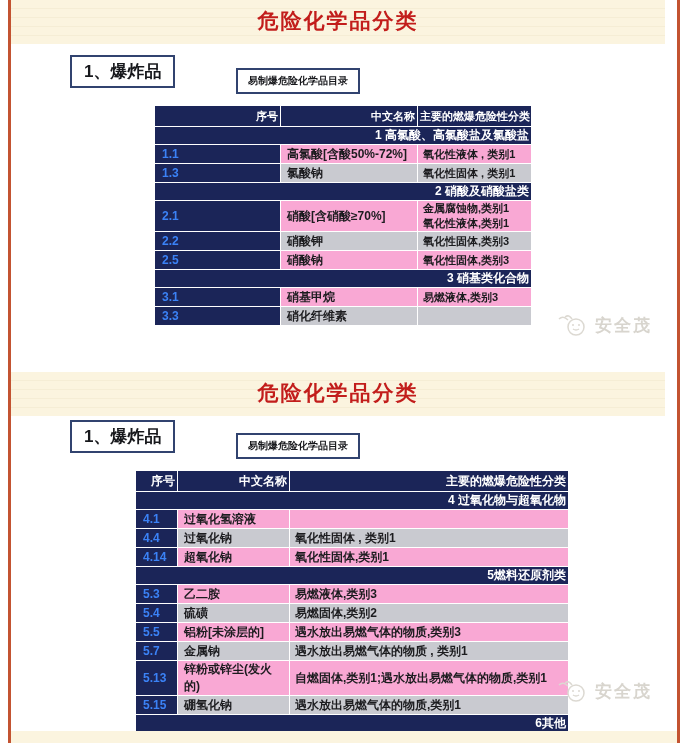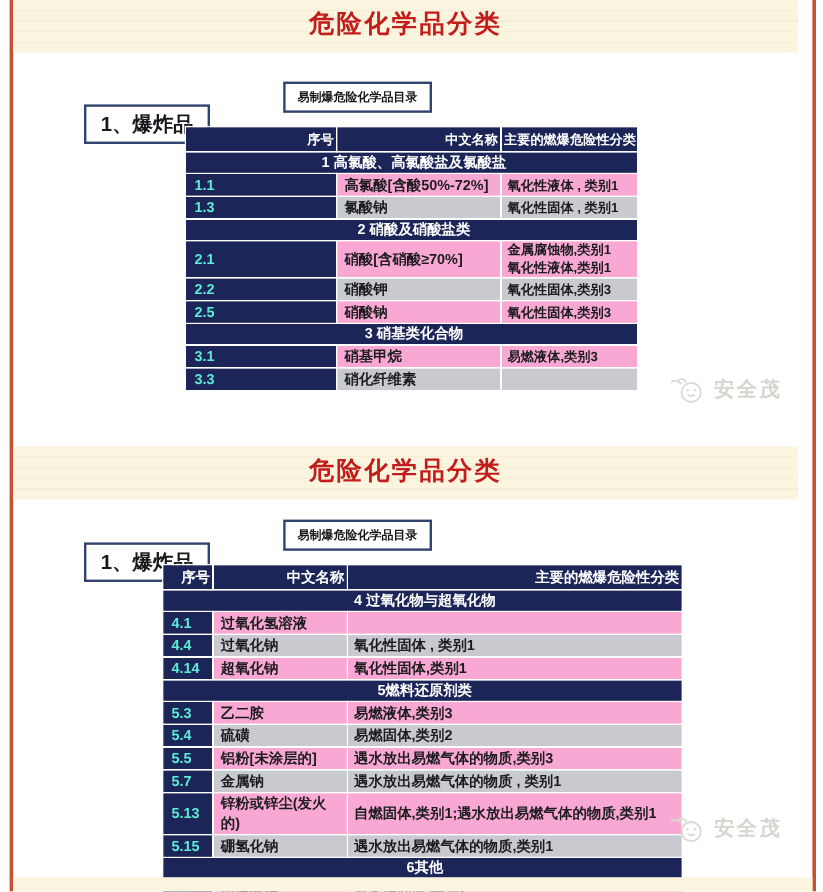--- a/index.html
+++ b/index.html
@@ -17,51 +17,51 @@
   }
   .band.b1{top:0}
   .band.b2{top:372px}
   .ptitle{
     text-align:center;font-size:21px;font-weight:bold;color:#c21d1b;
     line-height:42px;letter-spacing:2px;margin:0;
   }
 
   .catbox{
     position:absolute;background:#fff;border:2px solid #31436f;
-    font-weight:bold;color:#17181c;font-size:17px;padding:3px 12px;white-space:nowrap;margin-top:32px;
+    font-weight:bold;color:#17181c;font-size:17px;padding:3px 12px;white-space:nowrap;
   }
   #cat1{left:70px;top:55px}
   #cat2{left:70px;top:420px}
 
   .catalog{
     position:absolute;background:#fff;border:2px solid #31436f;
     font-weight:bold;color:#17181c;font-size:10px;padding:4px 10px;white-space:nowrap;
   }
   #catalog1{left:236px;top:68px}
   #catalog2{left:236px;top:433px}
 
   table{border-collapse:collapse;table-layout:fixed;position:absolute;font-weight:bold}
   .t1{left:154px;top:105px;width:377px}
   .t2{left:135px;top:470px;width:433px}
   .t1 col.c1{width:126px}.t1 col.c2{width:137px}.t1 col.c3{width:114px}
   .t2 col.c1{width:42px}.t2 col.c2{width:112px}.t2 col.c3{width:279px}
 
   td{border:1px solid #ffffff;padding:0 2px;vertical-align:middle;overflow:hidden}
   tr.hdr td{background:#1b2558;color:#fff;text-align:right;height:20px;font-size:12px;white-space:nowrap}
   .t1 tr.hdr td{font-size:11px}
-  tr.sec td{background:#1b2558;color:#fff;height:16px;font-size:12px;padding-left:6px;text-align:center}
+  tr.sec td{background:#1b2558;color:#fff;height:16px;font-size:12px;padding-left:6px;text-align:right}
   tr.row td{height:18px;font-size:12px;color:#1c1c1f}
-  tr.row td.no{background:#1b2558;color:#5eead4;padding-left:7px}
+  tr.row td.no{background:#1b2558;color:#3b82f6;padding-left:7px}
   tr.row.light td.val{background:#f9a8d4}
   tr.row.dark td.val{background:#c9cad0}
   td.name{padding-left:6px}
   td.hz{padding-left:5px;white-space:pre-line}
   .t1 td.hz{font-size:11px}
 
-  .wm{position:absolute;display:flex;gap:6px;
+  .wm{position:absolute;display:flex;align-items:center;gap:6px;
       color:#d8d5ce;font-size:17px;font-weight:bold;letter-spacing:2px}
   #wm1{left:555px;top:313px}
   #wm2{left:555px;top:679px}
   .wm svg{display:block}
 
   .bstrip{position:absolute;left:11px;right:9px;top:731px;height:12px;background:#fbf4df}
 </style>
 </head>
 <body>
 

